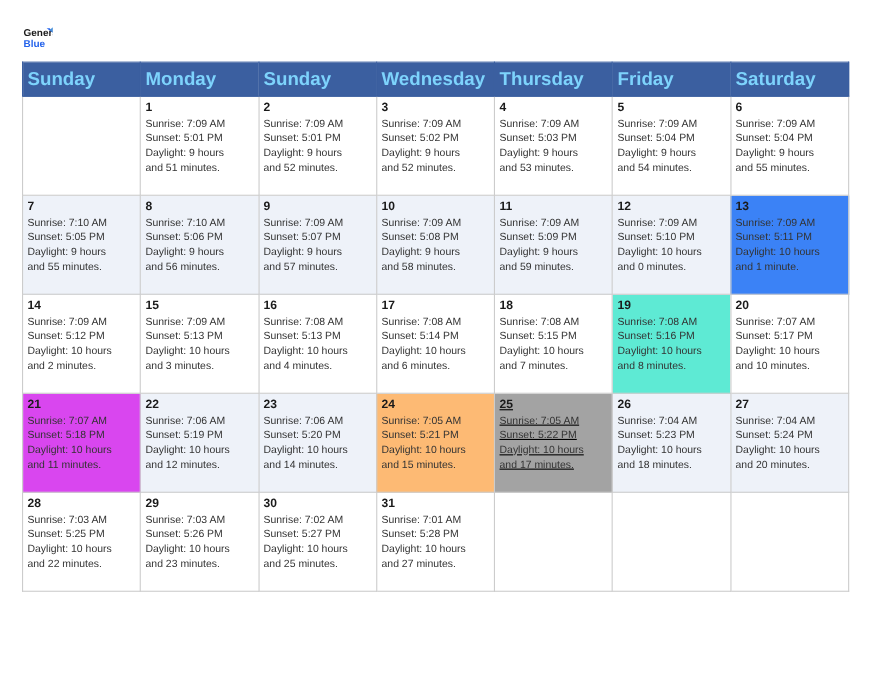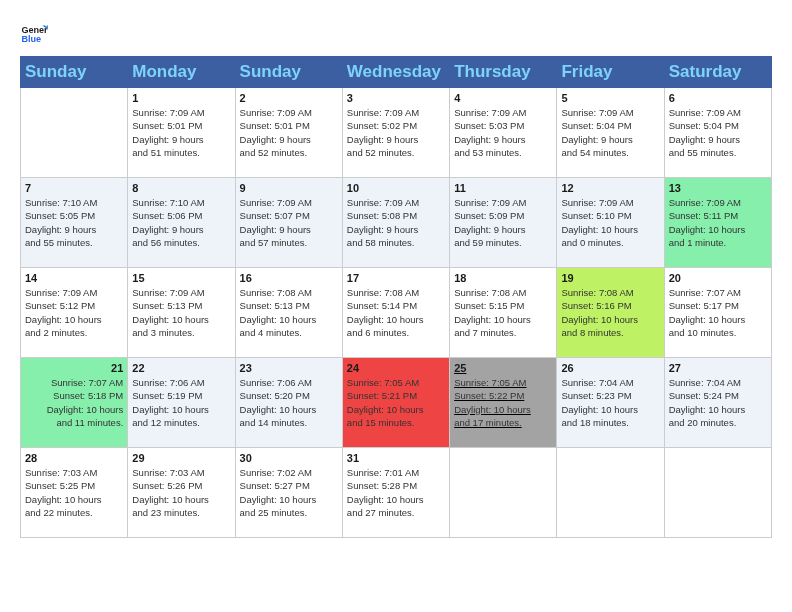--- a/index.html
+++ b/index.html
@@ -194,21 +194,21 @@
 Daylight: 9 hours
 and 59 minutes.</div>
         </td>
         <td style="background-color: rgb(238, 242, 249);">
           <div class="day-number">12</div>
           <div class="day-info" style="white-space: pre-line;">Sunrise: 7:09 AM
 Sunset: 5:10 PM
 Daylight: 10 hours
 and 0 minutes.</div>
         </td>
-        <td style="background-color: #86efac;">
+        <td style="background-color: #3b82f6;">
           <div class="day-number">13</div>
           <div class="day-info" style="white-space: pre-line;">Sunrise: 7:09 AM
 Sunset: 5:11 PM
 Daylight: 10 hours
 and 1 minute.</div>
         </td>
       </tr>
       <tr>
         <td style="background-color: rgb(255, 255, 255);">
           <div class="day-number">14</div>
@@ -238,58 +238,58 @@
 Daylight: 10 hours
 and 6 minutes.</div>
         </td>
         <td style="background-color: rgb(255, 255, 255); margin-top: 24px;">
           <div class="day-number">18</div>
           <div class="day-info" style="white-space: pre-line;">Sunrise: 7:08 AM
 Sunset: 5:15 PM
 Daylight: 10 hours
 and 7 minutes.</div>
         </td>
-        <td style="background-color: #bef264;">
+        <td style="background-color: #5eead4;">
           <div class="day-number">19</div>
           <div class="day-info" style="white-space: pre-line;">Sunrise: 7:08 AM
 Sunset: 5:16 PM
 Daylight: 10 hours
 and 8 minutes.</div>
         </td>
         <td style="background-color: rgb(255, 255, 255);">
           <div class="day-number">20</div>
           <div class="day-info" style="white-space: pre-line;">Sunrise: 7:07 AM
 Sunset: 5:17 PM
 Daylight: 10 hours
 and 10 minutes.</div>
         </td>
       </tr>
       <tr>
-        <td style="background-color: #86efac; text-align: right;">
+        <td style="background-color: #d946ef;">
           <div class="day-number">21</div>
           <div class="day-info" style="white-space: pre-line;">Sunrise: 7:07 AM
 Sunset: 5:18 PM
 Daylight: 10 hours
 and 11 minutes.</div>
         </td>
         <td style="background-color: rgb(238, 242, 249); margin-top: 22px;">
           <div class="day-number">22</div>
           <div class="day-info" style="white-space: pre-line;">Sunrise: 7:06 AM
 Sunset: 5:19 PM
 Daylight: 10 hours
 and 12 minutes.</div>
         </td>
         <td style="background-color: rgb(238, 242, 249);">
           <div class="day-number">23</div>
           <div class="day-info" style="white-space: pre-line;">Sunrise: 7:06 AM
 Sunset: 5:20 PM
 Daylight: 10 hours
 and 14 minutes.</div>
         </td>
-        <td style="background-color: #ef4444;">
+        <td style="background-color: #fdba74;">
           <div class="day-number">24</div>
           <div class="day-info" style="white-space: pre-line;">Sunrise: 7:05 AM
 Sunset: 5:21 PM
 Daylight: 10 hours
 and 15 minutes.</div>
         </td>
         <td style="background-color: #a3a3a3; text-decoration: underline;">
           <div class="day-number">25</div>
           <div class="day-info" style="white-space: pre-line;">Sunrise: 7:05 AM
 Sunset: 5:22 PM

